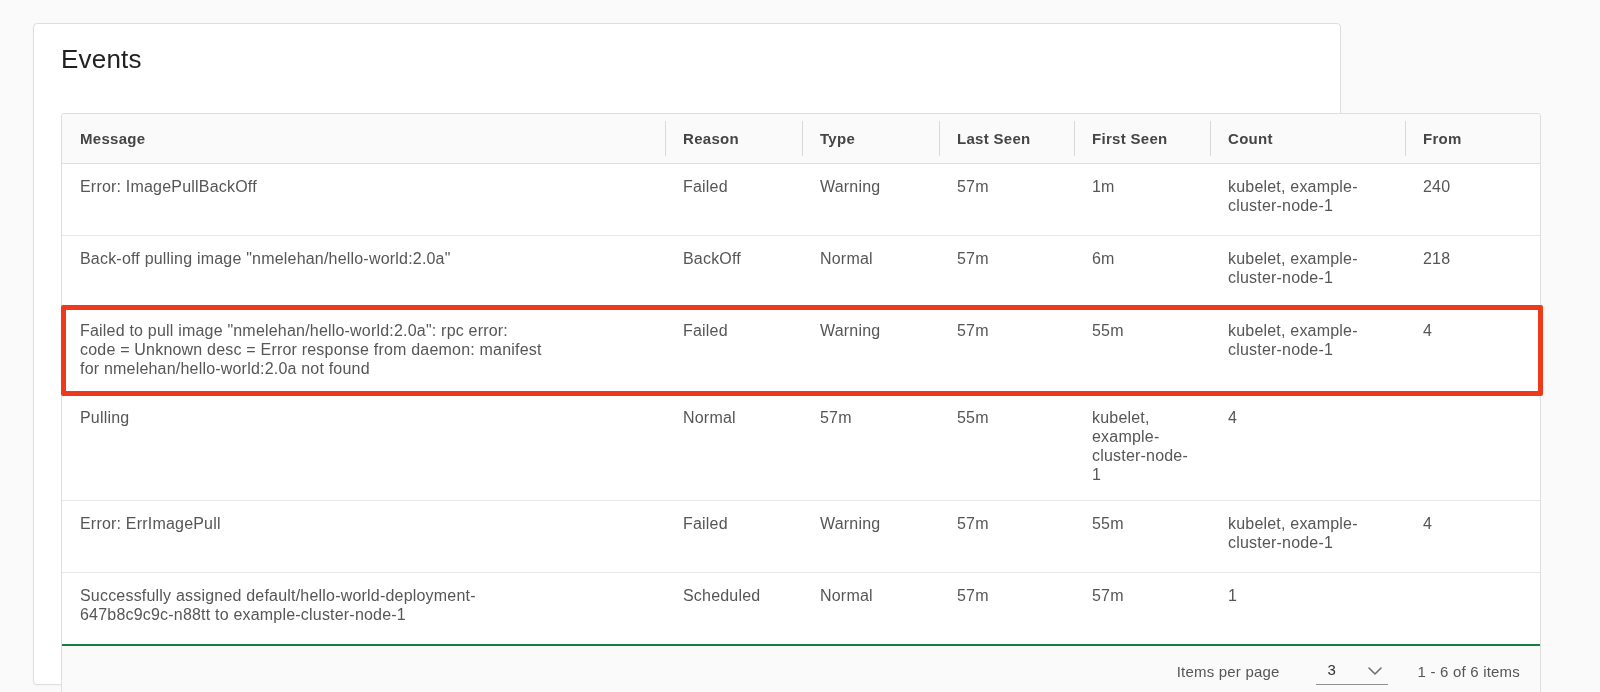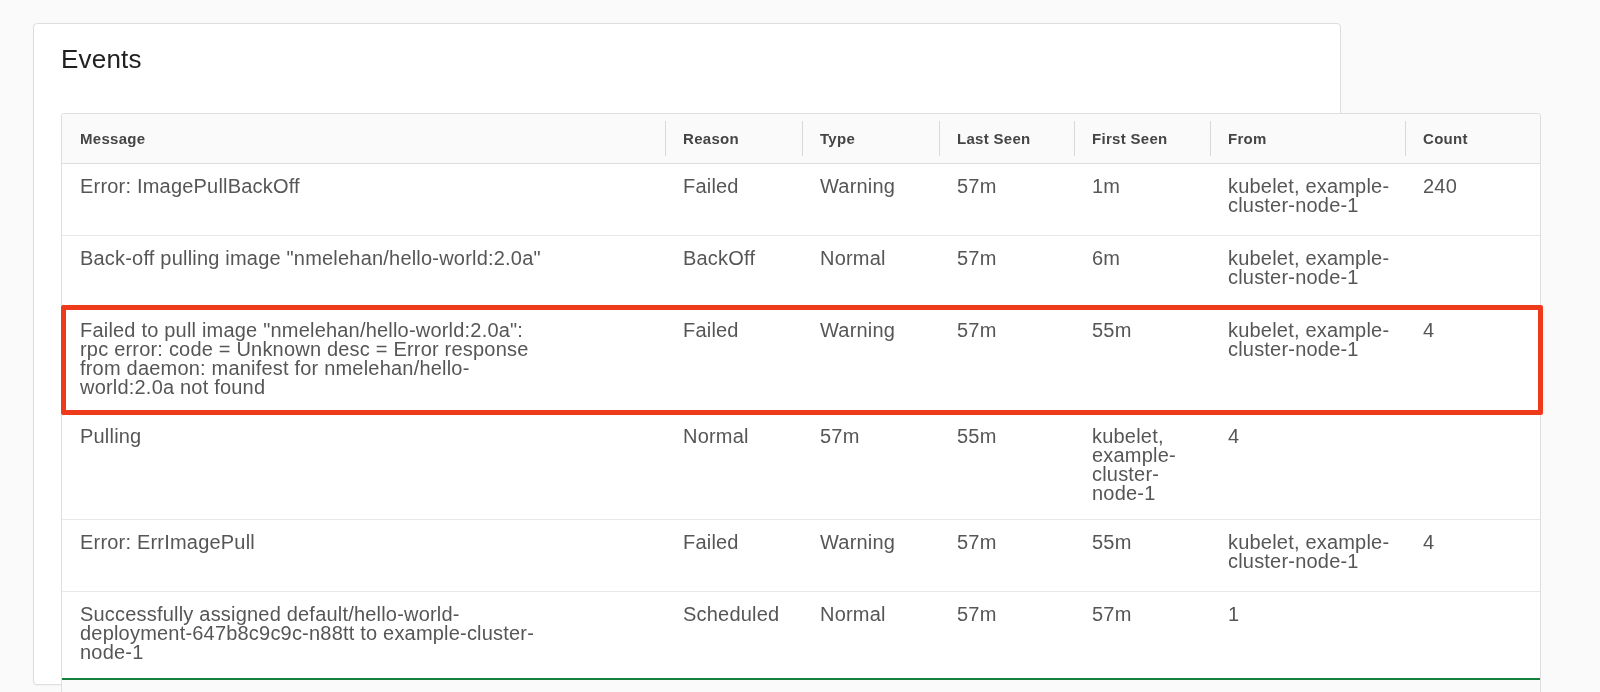--- a/index.html
+++ b/index.html
@@ -40,21 +40,21 @@
   }
   .hcell + .hcell::before{
     content:"";position:absolute;left:0;top:7px;bottom:7px;width:1px;background:#d9d9d9;
   }
   .dg-row{
     position:relative;border-bottom:1px solid #e8e8e8;background:#ffffff;min-height:71px;
   }
   .dg-row:last-of-type{border-bottom:none;}
   .cell{
     padding:13px 14px 16px 18px;box-sizing:border-box;
-    font-size:20px;line-height:19px;color:#565656;letter-spacing:0.2px;
+    font-size:16px;line-height:19px;color:#565656;letter-spacing:0.2px;
     overflow-wrap:break-word;
   }
   .cell-message .msg{display:inline-block;max-width:462px;}
   .row-highlight{
     position:absolute;left:-1px;right:-3px;top:-3px;bottom:-2px;
     border:5px solid #ee3a1a;border-radius:2px;
     pointer-events:none;z-index:3;
   }
   .dg-footer{
     display:flex;align-items:center;justify-content:flex-end;
@@ -79,41 +79,42 @@
   <section class="card">
     <h1 class="card-title">Events</h1>
 
     <div class="datagrid">
       <div class="dg-header" id="dg-header">
           <div class="hcell">Message</div>
           <div class="hcell">Reason</div>
           <div class="hcell">Type</div>
           <div class="hcell">Last Seen</div>
           <div class="hcell">First Seen</div>
+          <div class="hcell">Count</div>
           <div class="hcell">From</div>
-          <div class="hcell">Count</div>
         </div>
       <div id="dg-body">
           <div class="dg-row">
     <div class="cell cell-message"><span class="msg">Error: ImagePullBackOff</span></div>
     <div class="cell">Failed</div>
     <div class="cell">Warning</div>
     <div class="cell">57m</div>
     <div class="cell">1m</div>
     <div class="cell">kubelet, example-cluster-node-1</div>
     <div class="cell">240</div>
 
   </div>
           <div class="dg-row">
     <div class="cell cell-message"><span class="msg">Back-off pulling image "nmelehan/hello-world:2.0a"</span></div>
     <div class="cell">BackOff</div>
     <div class="cell">Normal</div>
     <div class="cell">57m</div>
     <div class="cell">6m</div>
     <div class="cell">kubelet, example-cluster-node-1</div>
+    <div class="cell">218</div>
 
   </div>
           <div class="dg-row">
     <div class="cell cell-message"><span class="msg">Failed to pull image "nmelehan/hello-world:2.0a": rpc error: code = Unknown desc = Error response from daemon: manifest for nmelehan/hello-world:2.0a not found</span></div>
     <div class="cell">Failed</div>
     <div class="cell">Warning</div>
     <div class="cell">57m</div>
     <div class="cell">55m</div>
     <div class="cell">kubelet, example-cluster-node-1</div>
     <div class="cell">4</div>

